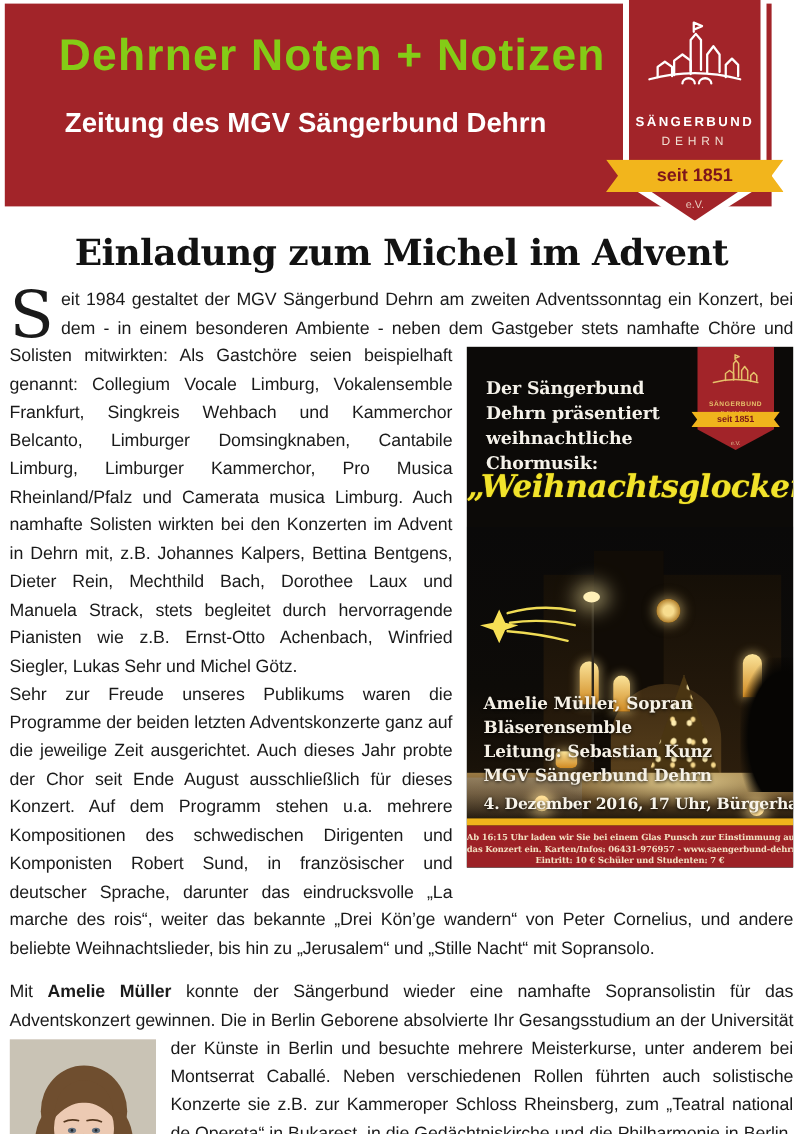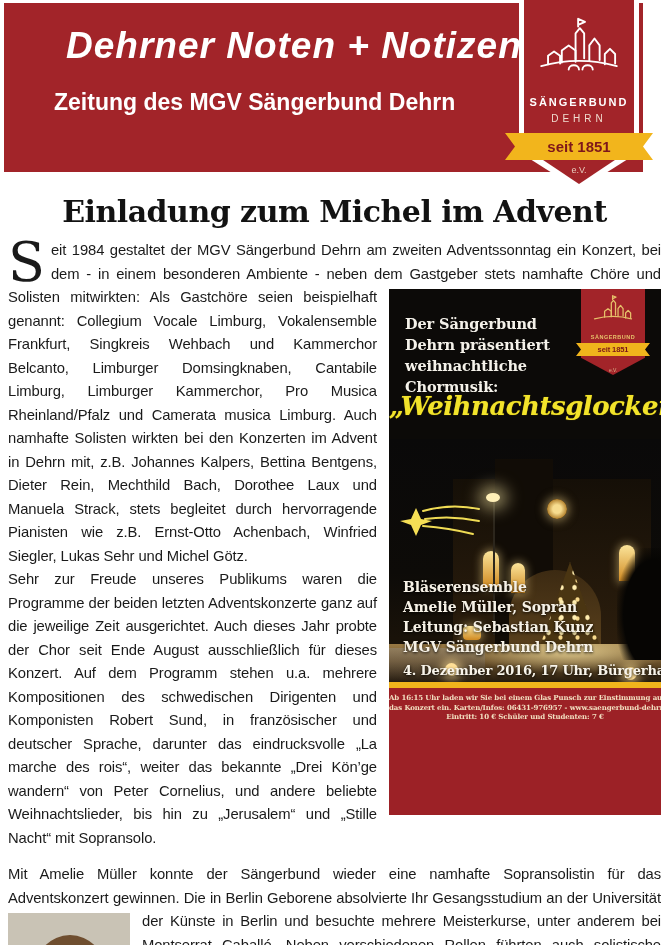--- a/index.html
+++ b/index.html
@@ -2,21 +2,21 @@
 <html lang="de"><head>
 <meta charset="utf-8">
 <style>
   * { margin:0; padding:0; box-sizing:border-box; }
   html,body { background:#ffffff; }
   .page { position:relative; width:669px; height:945px; background:#fff; overflow:hidden;
           font-family:"Liberation Sans", sans-serif; }
 
   
   .header { position:relative; margin:3px 26px 0 4px; height:169px; background:#a22429; }
-  .hdr-title { position:absolute; left:62px; top:22px; color:#ffffff; font-style:italic; font-weight:700;
+  .hdr-title { position:absolute; left:45px; top:22px; color:#84cc16; font-weight:700;
                font-size:37px; letter-spacing:1px; font-family:"Liberation Sans", sans-serif; }
   .hdr-sub   { position:absolute; left:50px; top:86px; color:#fff; font-weight:700; font-size:23px; }
   .hdr-issue { position:absolute; left:50px; top:131px; color:#fff; font-weight:700; font-size:17px; }
 
   
   .badge { position:absolute; top:0; right:16px; width:148px; height:192px; z-index:6; }
   .badge-white { position:absolute; left:14px; right:14px; top:0; height:190px; background:#fff;
                  clip-path:polygon(0 0,100% 0,100% 80%,50% 100%,0 80%); }
   .badge-red   { position:absolute; left:19px; right:19px; top:0; height:184px; background:#a22429;
                  clip-path:polygon(0 0,100% 0,100% 80%,50% 100%,0 80%); }
@@ -35,27 +35,27 @@
   h1 { margin:22px 8px 10px 8px; text-align:center; font-family:"DejaVu Serif", serif;
        font-weight:700; font-size:30px; color:#121212; letter-spacing:-0.5px; }
 
   
   .article { margin:0 8px; color:#1a1a1a; font-size:14.8px; line-height:23.5px;
              text-align:justify; letter-spacing:-0.1px; }
   .article p { margin:0; }
   .p3 { margin-top:13px !important; }
   .dropcap { float:left; font-family:"DejaVu Serif", serif; font-size:54px; line-height:44px;
              padding:2px 6px 0 0; color:#1a1a1a; }
-  .b, .article b { font-weight:400; }
+  .b, .article b { font-weight:700; }
 
   
   .photo-float { float:left; width:122px; height:146px; margin:3px 12px 4px 0; display:block; }
 
   
-  .poster { float:right; position:relative; width:272px; height:526px; margin:3px 0 10px 12px;
+  .poster { float:right; position:relative; width:272px; height:434px; margin:3px 0 10px 12px;
             display:block; background:#0c0a08; overflow:hidden; text-align:left; }
   .poster span { display:block; }
   .poster-intro { position:absolute; left:16px; top:24px; width:178px; color:#f5f2ea;
                   font-family:"DejaVu Serif", serif; font-weight:700; font-size:14.5px; line-height:21px; }
   .poster-title { position:absolute; left:0; right:0; top:106px; text-align:center; color:#f2e32b;
                   font-family:"DejaVu Serif", serif; font-weight:700; font-style:italic; font-size:26px;
                   letter-spacing:-0.5px; text-shadow:0 0 1px #8a7a00; z-index:4; }
 
   
   .mini-badge { position:absolute; right:16px; top:0; width:64px; height:86px; z-index:5; }
@@ -202,22 +202,22 @@
             <span class="lamp-pole"></span>
             <span class="lamp-head"></span>
             <span class="tree"></span>
             <span class="ground"></span>
             <span class="snowtint"></span>
             <span class="globe g1"></span>
             <span class="globe g2"></span>
             <span class="bush"></span>
           </span>
           <span class="credits">
+            <span>Amelie Müller, Sopran</span>
             <span>Bläserensemble</span>
-            <span>Amelie Müller, Sopran</span>
             <span>Leitung: Sebastian Kunz</span>
             <span>MGV Sängerbund Dehrn</span>
           </span>
           <span class="poster-date">4. Dezember 2016, 17 Uhr, Bürgerhaus Dehrn</span>
           <span class="gold-bar"></span>
           <span class="poster-footer">
             <span>Ab 16:15 Uhr laden wir Sie bei einem Glas Punsch zur Einstimmung auf</span>
             <span>das Konzert ein. Karten/Infos: 06431-976957 -  www.saengerbund-dehrn.de</span>
             <span>Eintritt: 10 €   Schüler und Studenten: 7 €</span>
           </span>

